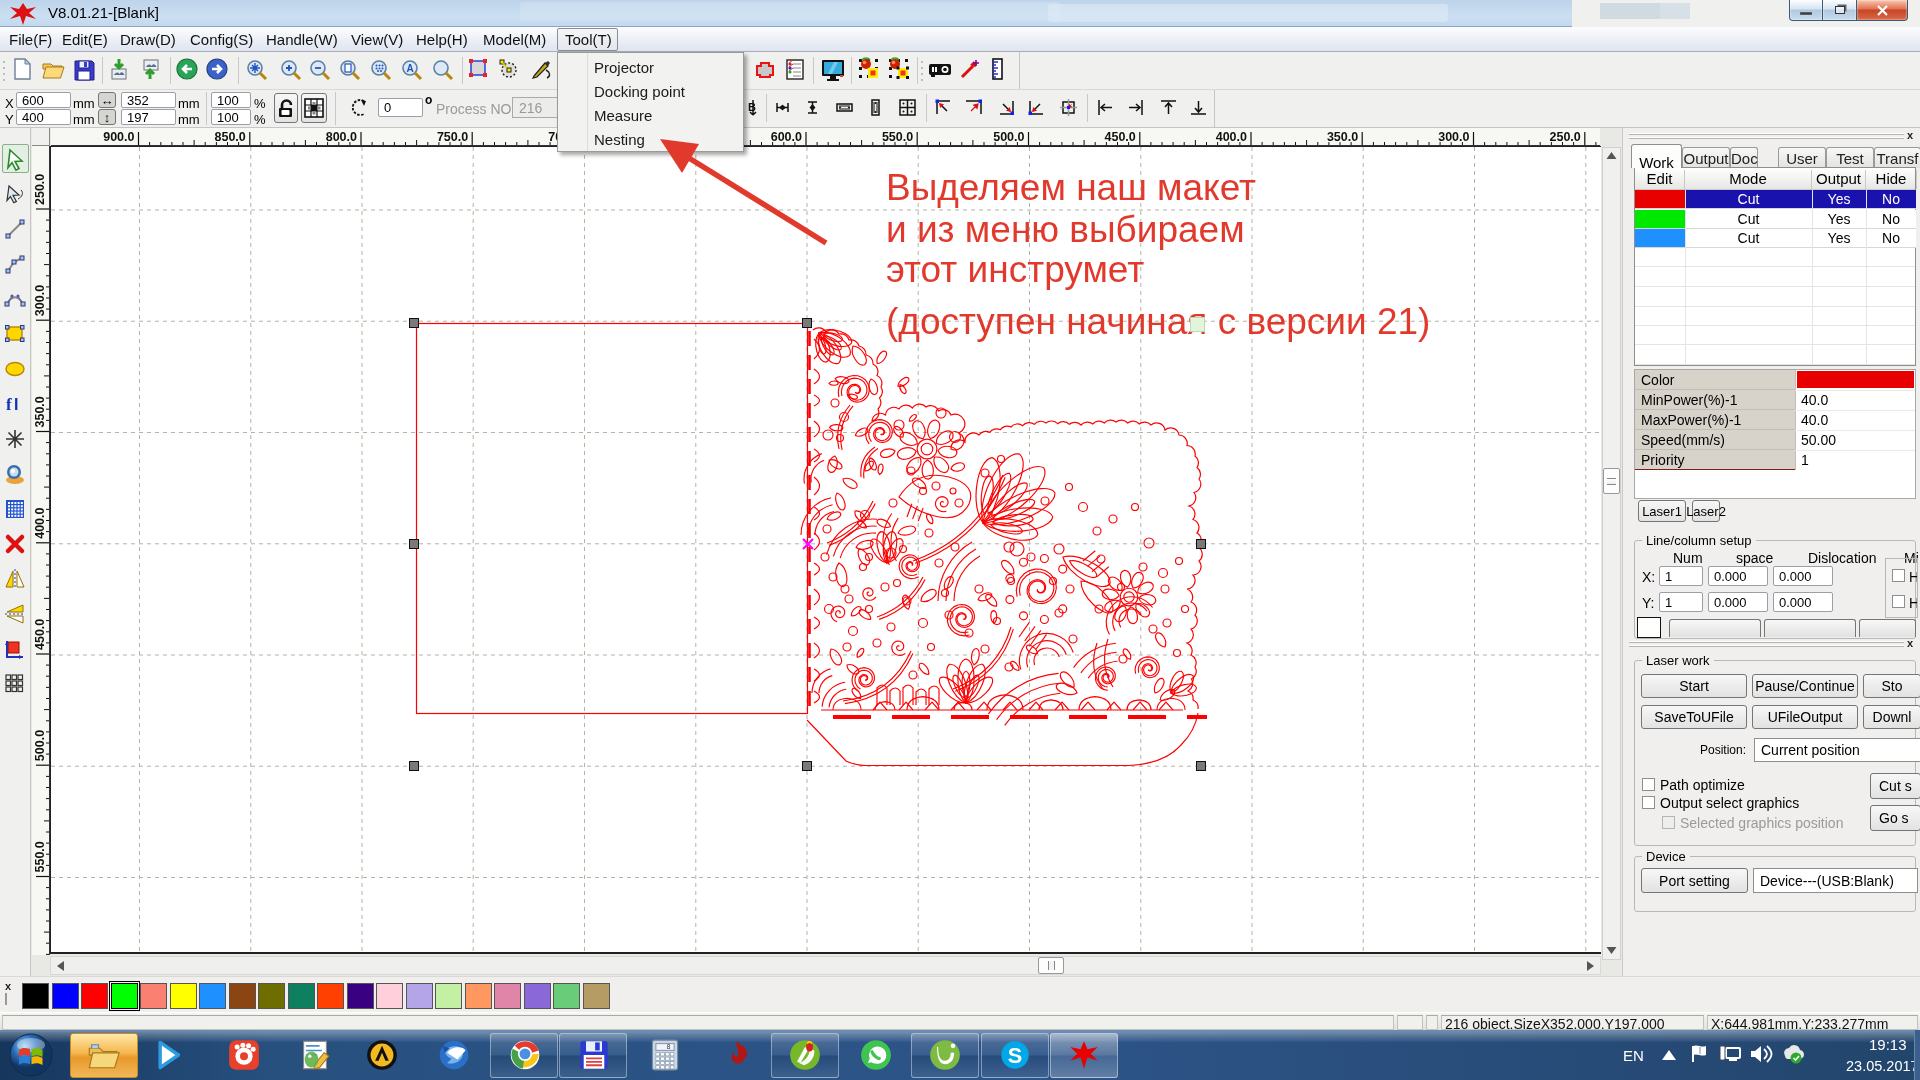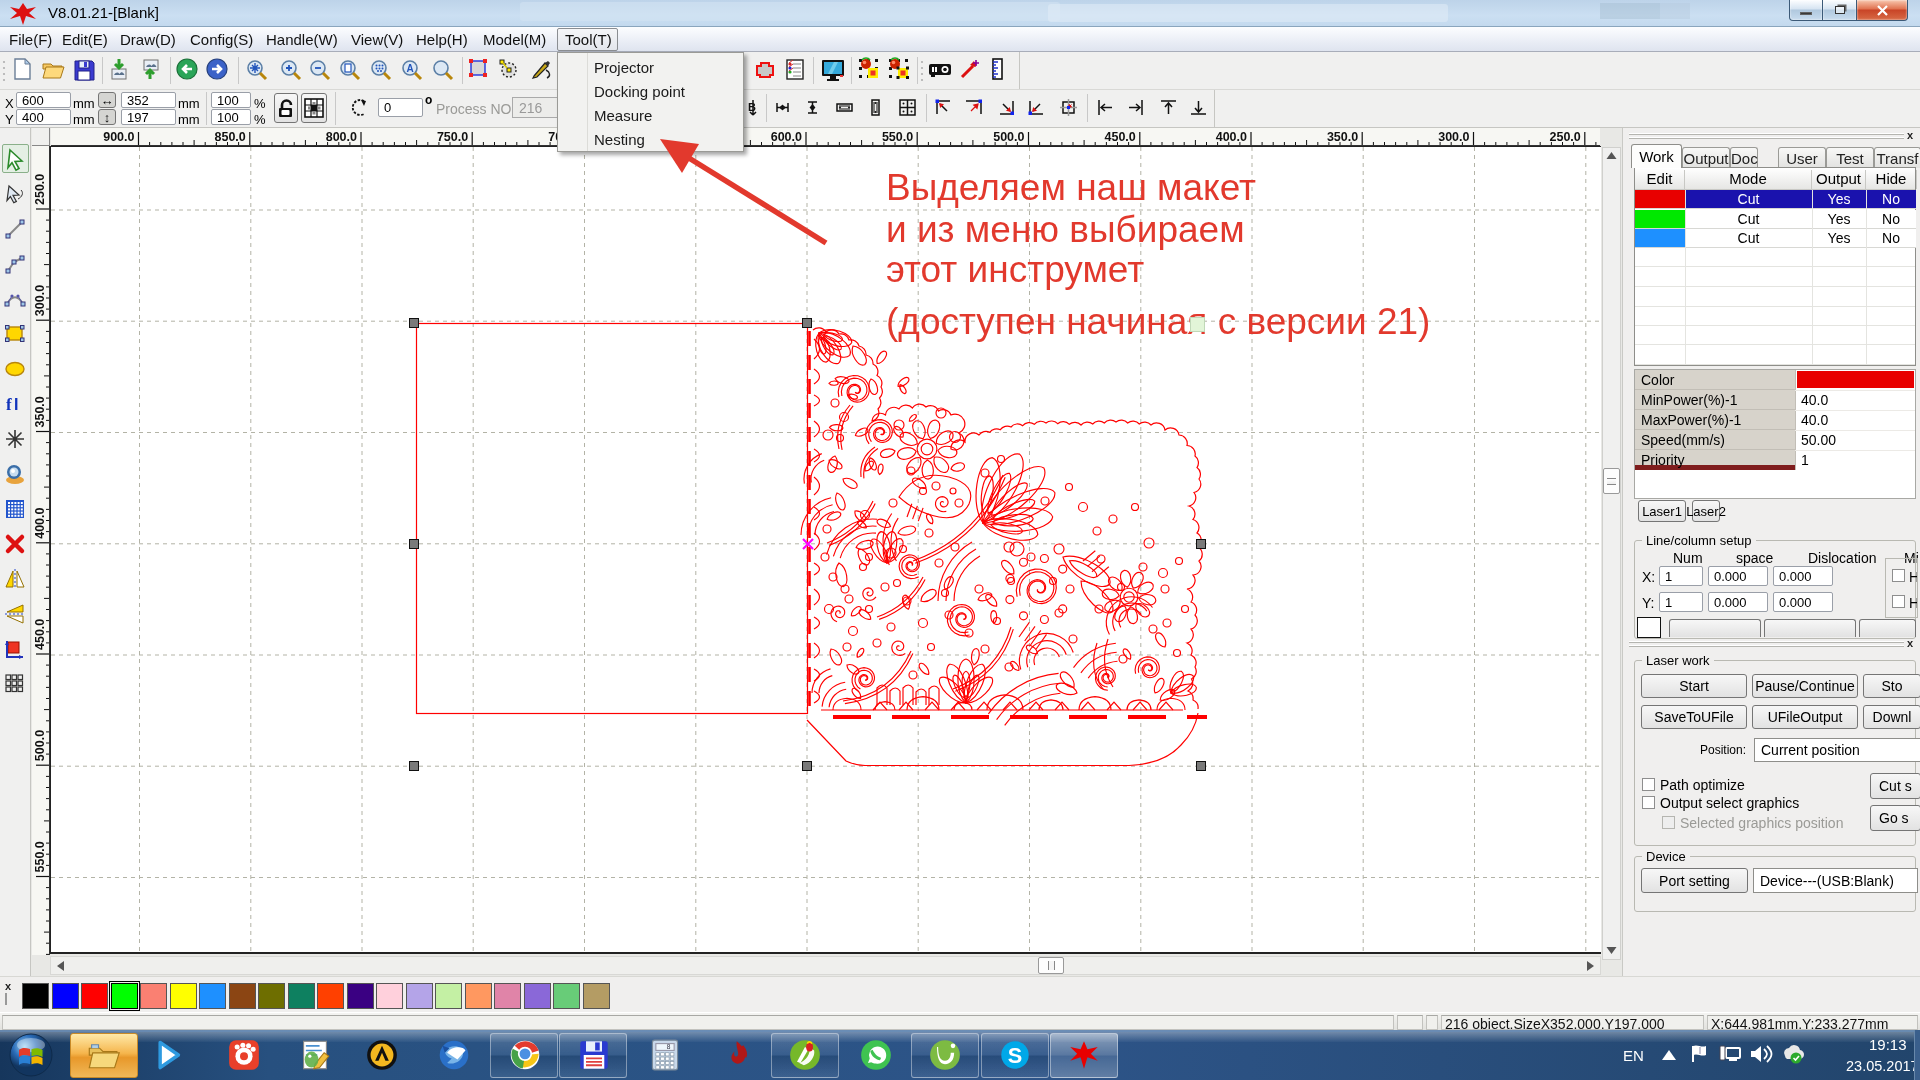--- a/index.html
+++ b/index.html
@@ -4,21 +4,21 @@
 html,body{width:1920px;height:1080px;overflow:hidden}
 body{font-family:"Liberation Sans",sans-serif;position:relative;background:#f0f0ef;font-size:14px}
 .abs{position:absolute}
 .vsep{position:absolute;width:1px;background:#c8c8c8}
 .fld{position:absolute;background:#fff;border:1px solid #9a9fa8;border-radius:2px;font-size:13px;color:#000;display:flex;align-items:center;padding-left:5px}
 .btn3d{position:absolute;background:linear-gradient(#f7f7f7,#e2e2e2);border:1px solid #757575;border-radius:3px;display:flex;align-items:center;justify-content:center;font-size:13px;color:#000}
 .gbx{position:absolute;border:1px solid #b9b9b2;border-radius:3px}
 .glbl{position:absolute;background:#f0efee;padding:0 4px;font-size:13px;color:#000}
 .ck{position:absolute;width:13px;height:13px;background:#fff;border:1px solid #8e8e8e}
 </style></head><body>
-<div class="abs" style="left:0;top:0;width:1920px;height:27px;background:linear-gradient(#bdd3e9,#cbdff2 60%,#c3d9ee);border-bottom:1px solid #8aa5bd">
+<div class="abs" style="left:0;top:0;width:1572px;height:27px;background:linear-gradient(#bdd3e9,#cbdff2 60%,#c3d9ee);border-bottom:1px solid #8aa5bd">
     <div class="abs" style="left:520px;top:2px;width:540px;height:19px;background:#d3e3f2;opacity:.55;border-radius:3px"></div>
     <div class="abs" style="left:1048px;top:4px;width:400px;height:18px;background:#e4eef8;opacity:.5;border-radius:3px"></div>
     <div class="abs" style="left:1600px;top:3px;width:60px;height:16px;background:#9fb8cd;opacity:.4"></div>
     <div class="abs" style="left:1660px;top:3px;width:30px;height:16px;background:#b5c9dc;opacity:.4"></div>
     <svg style="position:absolute;left:10px;top:3px;overflow:visible" width="26" height="22">
       <path d="M13 0 L17 6 L26 4 L19 10 L26 16 L16 13 L13 22 L10 13 L0 16 L7 10 L0 4 L9 6 Z" fill="#dd1111"></path>
       <rect x="10" y="8" width="6" height="5" fill="#dd1111"></rect>
     </svg>
     <div class="abs" style="left:48px;top:4px;font-size:15px;color:#000">V8.01.21-[Blank]</div>
     <div class="abs" style="left:1789px;top:0;width:121px;height:21px;display:flex">
@@ -1115,21 +1115,21 @@
     <path d="M10 6L3 1v10z" fill="#555"></path>
   </svg>
 <div class="abs" style="left:1038px;top:957px;width:26px;height:17px;background:#fdfdfd;border:1px solid #999;border-radius:2px;display:flex;align-items:center;justify-content:center">
     <div style="width:7px;height:9px;border-left:1px solid #888;border-right:1px solid #888;background:#f4f4f4"></div>
   </div>
 <div class="abs" style="left:32px;top:128px;width:18px;height:18px;background:#f0f0ee;border-right:1px solid #888;border-bottom:1px solid #888"></div>
 <div class="abs" style="left:1622px;top:128px;width:298px;height:884px;background:#f0efee;border-left:1px solid #c9c9c5">
     <div class="abs" style="left:6px;top:5px;width:275px;height:2px;border-top:1px solid #fff;border-bottom:1px solid #b5b5b0"></div>
     <div class="abs" style="left:6px;top:9px;width:275px;height:2px;border-top:1px solid #fff;border-bottom:1px solid #b5b5b0"></div>
     <div class="abs" style="left:284px;top:1px;font-size:11px;font-weight:bold;color:#222">x</div>
-    <div class="abs" style="left:8px;top:16px;width:51px;height:24px;background:#fdfdfc;border:1px solid #8e8e8a;border-bottom:none;border-radius:3px 3px 0 0;z-index:3;font-size:15px;text-align:center;padding-top:3px">Work</div>
+    <div class="abs" style="left:8px;top:16px;width:51px;height:24px;background:#fdfdfc;border:1px solid #8e8e8a;border-bottom:none;border-radius:3px 3px 0 0;z-index:3;font-size:15px;text-align:center;padding-top:9px">Work</div>
     <div class="abs" style="left:59px;top:19px;width:48px;height:21px;background:linear-gradient(#f8f8f7,#e2e2e0);border:1px solid #9b9b97;border-bottom:none;border-radius:3px 3px 0 0;font-size:15px;text-align:center;padding-top:2px;color:#222">Output</div>
     <div class="abs" style="left:107px;top:19px;width:28px;height:21px;background:linear-gradient(#f8f8f7,#e2e2e0);border:1px solid #9b9b97;border-bottom:none;border-radius:3px 3px 0 0;font-size:15px;text-align:center;padding-top:2px;color:#222">Doc</div>
     <div class="abs" style="left:155px;top:19px;width:48px;height:21px;background:linear-gradient(#f8f8f7,#e2e2e0);border:1px solid #9b9b97;border-bottom:none;border-radius:3px 3px 0 0;font-size:15px;text-align:center;padding-top:2px;color:#222">User</div>
     <div class="abs" style="left:203px;top:19px;width:48px;height:21px;background:linear-gradient(#f8f8f7,#e2e2e0);border:1px solid #9b9b97;border-bottom:none;border-radius:3px 3px 0 0;font-size:15px;text-align:center;padding-top:2px;color:#222">Test</div>
     <div class="abs" style="left:251px;top:19px;width:47px;height:21px;background:linear-gradient(#f8f8f7,#e2e2e0);border:1px solid #9b9b97;border-bottom:none;border-radius:3px 3px 0 0;font-size:15px;text-align:center;padding-top:2px;color:#222">Transf</div>
     <div class="abs" style="left:11px;top:39px;width:282px;height:199px;background:#fff;border:1px solid #8e8e8a;z-index:2">
       <div class="abs" style="left:0;top:0;width:280px;height:22px;background:linear-gradient(#fff,#e6e6e4);border-bottom:1px solid #c8c8c4"></div>
       <div class="abs" style="left:0px;top:2px;width:50px;height:19px;border-right:1px solid #c8c8c4;font-size:15px;text-align:center">Edit</div>
       <div class="abs" style="left:50px;top:2px;width:127px;height:19px;border-right:1px solid #c8c8c4;font-size:15px;text-align:center">Mode</div>
       <div class="abs" style="left:177px;top:2px;width:54px;height:19px;border-right:1px solid #c8c8c4;font-size:15px;text-align:center">Output</div>
@@ -1168,21 +1168,21 @@
       <div class="abs" style="left:160px;top:20px;width:1px;height:20px;background:#c2beb6"></div>
       <div class="abs" style="left:160px;top:20px;width:120px;height:1px;background:#eceae6"></div>
       <div class="abs" style="left:0;top:40px;width:160px;height:20px;background:#d7d3cb;border-bottom:1px solid #c2beb6;font-size:14px;padding:2px 0 0 6px">MaxPower(%)-1</div>
       <div class="abs" style="left:166px;top:42px;font-size:14px">40.0</div>
       <div class="abs" style="left:160px;top:40px;width:1px;height:20px;background:#c2beb6"></div>
       <div class="abs" style="left:160px;top:40px;width:120px;height:1px;background:#eceae6"></div>
       <div class="abs" style="left:0;top:60px;width:160px;height:20px;background:#d7d3cb;border-bottom:1px solid #c2beb6;font-size:14px;padding:2px 0 0 6px">Speed(mm/s)</div>
       <div class="abs" style="left:166px;top:62px;font-size:14px">50.00</div>
       <div class="abs" style="left:160px;top:60px;width:1px;height:20px;background:#c2beb6"></div>
       <div class="abs" style="left:160px;top:60px;width:120px;height:1px;background:#eceae6"></div>
-      <div class="abs" style="left:0;top:80px;width:160px;height:20px;background:#d7d3cb;border-bottom:5px solid #7f1d1d;font-size:14px;padding:2px 0 0 6px">Priority</div>
+      <div class="abs" style="left:0;top:80px;width:160px;height:20px;background:#d7d3cb;border-bottom:1px solid #7f1d1d;font-size:14px;padding:2px 0 0 6px">Priority</div>
       <div class="abs" style="left:166px;top:82px;font-size:14px">1</div>
       <div class="abs" style="left:160px;top:80px;width:1px;height:20px;background:#c2beb6"></div>
       <div class="abs" style="left:160px;top:80px;width:120px;height:1px;background:#eceae6"></div>
     </div>
     <div class="btn3d" style="left:15px;top:372px;width:48px;height:22px">Laser1</div>
     <div class="btn3d" style="left:69px;top:372px;width:28px;height:22px">Laser2</div>
     <div class="gbx" style="left:11px;top:412px;width:282px;height:99px"></div>
     <div class="glbl" style="left:19px;top:405px">Line/column setup</div>
     <div class="abs" style="left:50px;top:422px;font-size:14px">Num</div>
     <div class="abs" style="left:113px;top:422px;font-size:14px">space</div>

